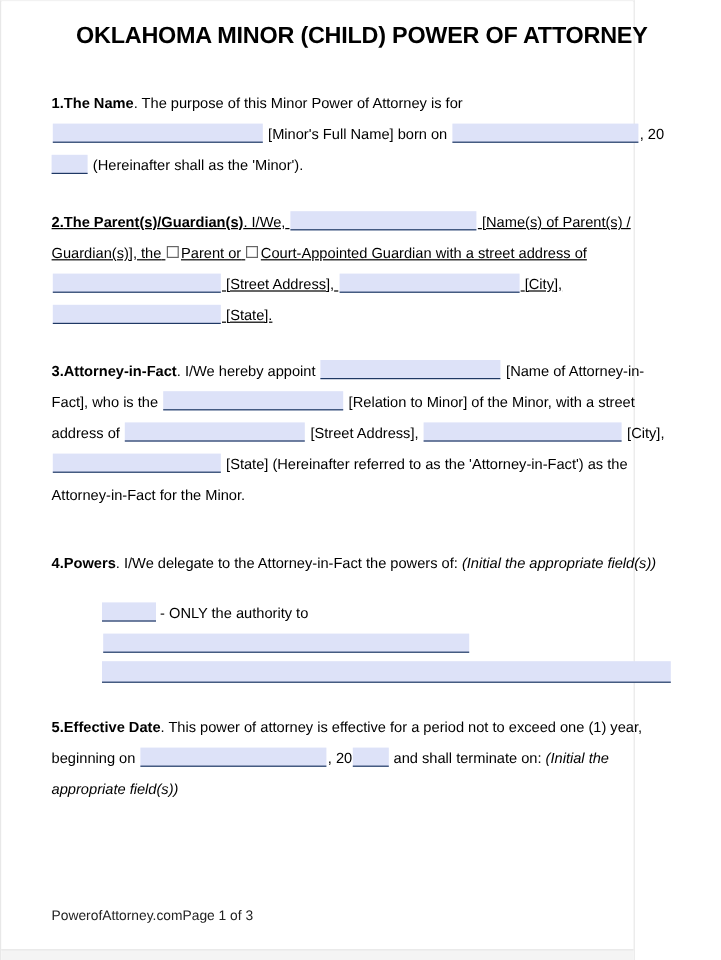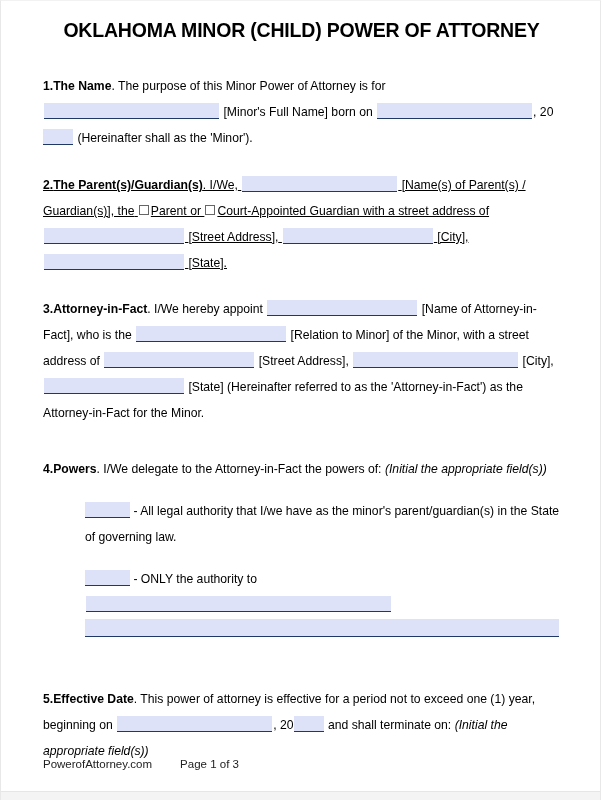--- a/index.html
+++ b/index.html
@@ -9,21 +9,21 @@
   }
   body {
     width: 601px;
     height: 800px;
     overflow: hidden;
     font-family: "Liberation Sans", sans-serif;
   }
 
   #page {
     position: relative;
-    width: 601px;
+    width: 529px;
     height: 800px;
     background: #ffffff;
     box-sizing: border-box;
     border-left: 1px solid #e8e8e8;
     border-right: 1px solid #e8e8e8;
     border-top: 1px solid #f2f2f2;
   }
 
   #page-bottom-strip {
     position: absolute;
@@ -57,21 +57,21 @@
   .section {
     font-size: 12.2px;
     line-height: 26px;
     color: #000000;
   }
 
   .section-1 { margin-top: 31px; }
   .section-2 { margin-top: 21px; text-decoration: underline; }
   .section-3 { margin-top: 20px; }
   .section-4 { margin-top: 30px; }
-  .section-5 { margin-top: 49px; }
+  .section-5 { margin-top: 24px; }
 
   .lead { font-weight: bold; }
 
   
   .fld {
     display: inline-block;
     background: #dde2f8;
     border-bottom: 1.4px solid #1f3864;
     height: 15px;
     vertical-align: -3px;
@@ -129,21 +129,21 @@
   .footer {
     position: absolute;
     left: 42px;
     right: 42px;
     bottom: 30px;
     font-size: 11.5px;
     color: #222222;
     display: flex;
     align-items: baseline;
   }
-  .footer-right { font-size: 11.5px; margin-left: 28px; }
+  .footer-right { font-size: 11.5px; }
 
   .nowrap { white-space: nowrap; }
 </style>
 </head>
 <body>
 
 <div id="page">
 
   <div id="content">
 
@@ -182,24 +182,20 @@
       <span class="fld w165"></span>
       <span>[City],</span>
       <span class="fld w140"></span>
       <span>[State] (Hereinafter referred to as the 'Attorney-in-Fact') as the Attorney-in-Fact for the Minor.</span>
     </div>
 
     <div class="section section-4">
       <span class="lead">4.</span><span class="lead">Powers</span><span>. I/We delegate to the Attorney-in-Fact the powers of:</span>
       <span class="italic">(Initial the appropriate field(s))</span>
 
-      <div class="opt-row opt-block">
-        <span class="initial"></span>
-        <span>- All legal authority that I/we have as the minor's parent/guardian(s) in the State of governing law.</span>
-      </div>
 
       <div class="opt-row opt-block">
         <span class="initial"></span>
         <span>- ONLY the authority to</span>
         <span class="fld w305"></span>
       </div>
       <span class="long-line"></span>
     </div>
 
     <div class="section section-5">

